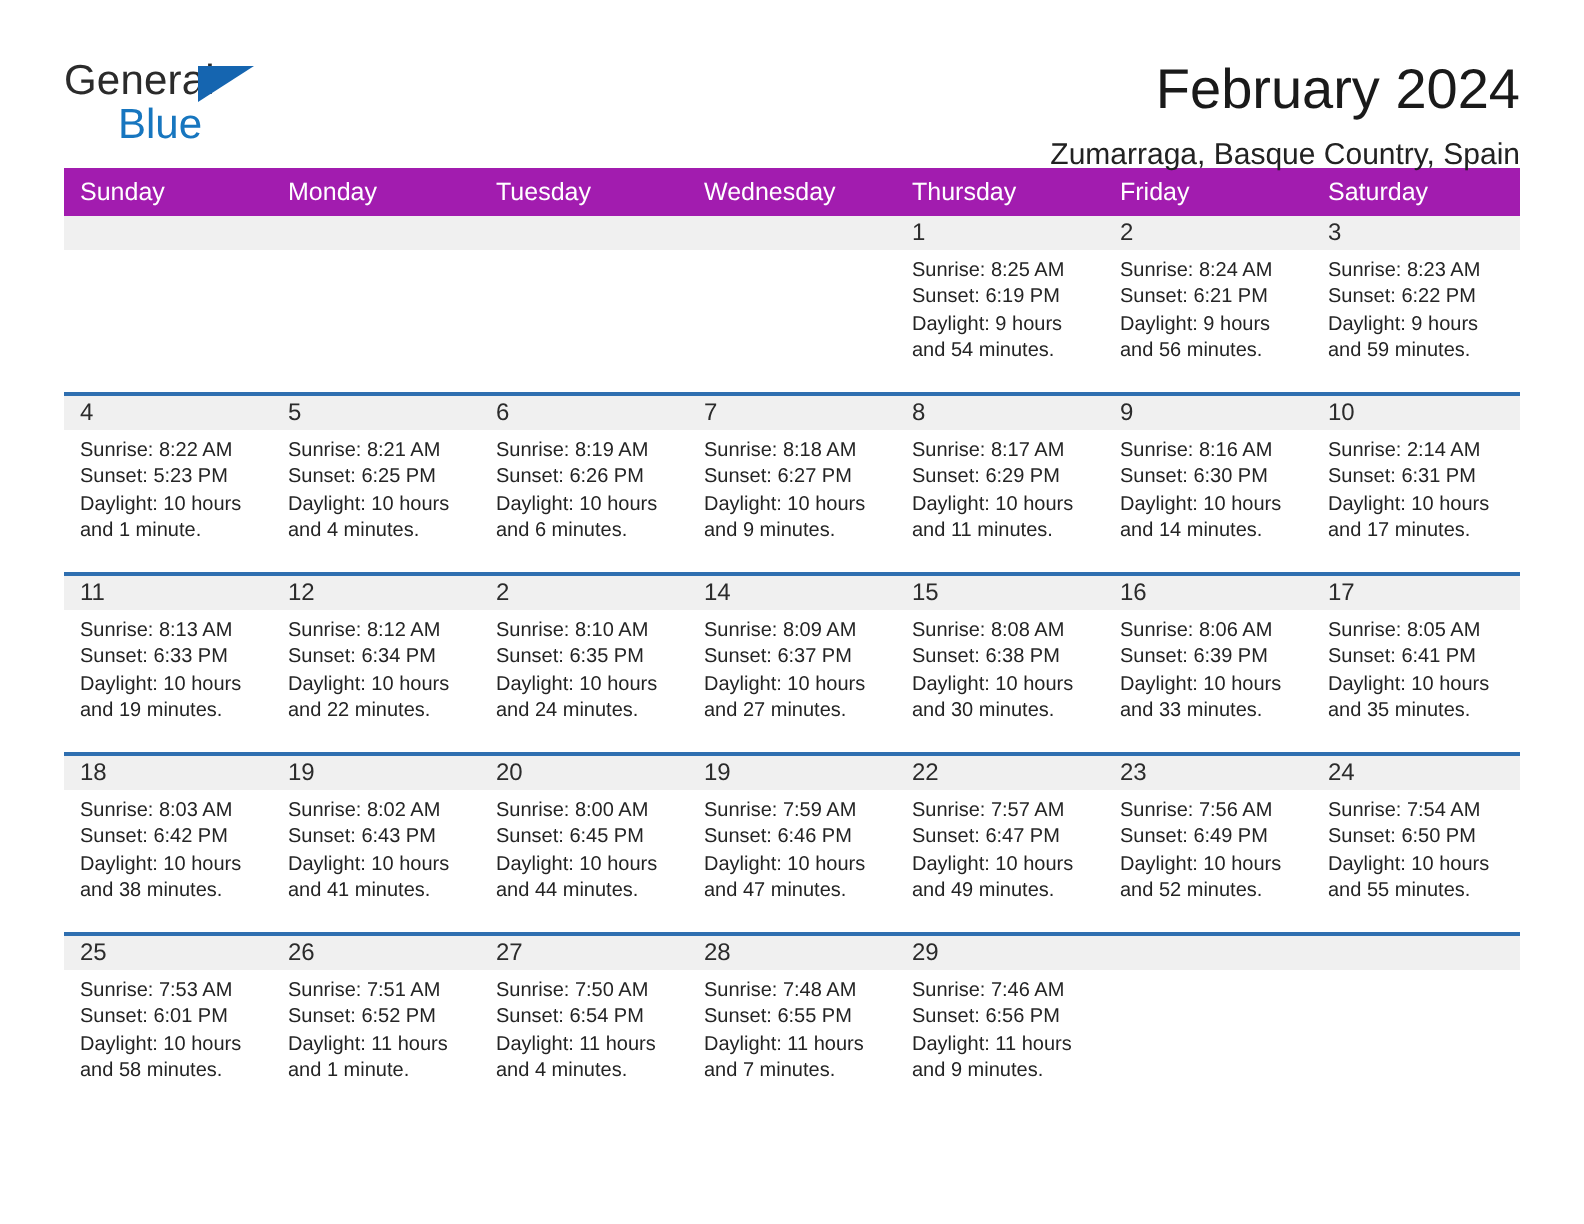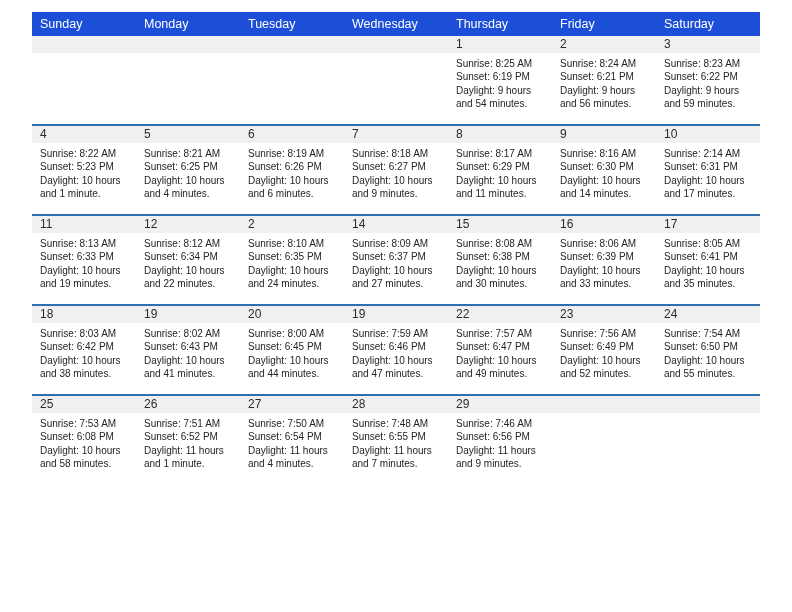--- a/index.html
+++ b/index.html
@@ -87,21 +87,21 @@
 
   
   .calendar {
     width: 728px;
     border-collapse: collapse;
     table-layout: fixed;
     margin-top: 12px;
   }
 
   .calendar thead th {
-    background: #1d4ed8;
+    background: #a21caf;
     color: #ffffff;
     font-size: 12.5px;
     font-weight: normal;
     text-align: left;
     padding: 5px 0 5px 8px;
     height: 20px;
     box-sizing: border-box;
   }
 
   .calendar td {
@@ -144,20 +144,34 @@
   }
   .details .daylight-line {
     white-space: normal;
   }
 </style>
 </head>
 <body>
 
 <div class="page">
 
+  <div class="header">
+
+    <div class="brand">
+      <span class="brand-general">General</span>
+      <span class="brand-tri"></span>
+      <span class="brand-blue">Blue</span>
+    </div>
+
+    <div class="titles">
+      <div class="month-title">February 2024</div>
+      <div class="location">Zumarraga, Basque Country, Spain</div>
+    </div>
+
+  </div>
 
   <table class="calendar">
     <thead>
       <tr>
         <th>Sunday</th>
         <th>Monday</th>
         <th>Tuesday</th>
         <th>Wednesday</th>
         <th>Thursday</th>
         <th>Friday</th>
@@ -432,21 +446,21 @@
               </div>
             </div>
           </td>
         </tr>
         <tr>
           <td>
             <div class="cell-inner">
               <div class="daynum-strip">25</div>
               <div class="details">
                 <div>Sunrise: 7:53 AM</div>
-                <div>Sunset: 6:08 PM</div>
+                <div>Sunset: 6:01 PM</div>
                 <div class="daylight-line">Daylight: 10 hours and 58 minutes.</div>
               </div>
             </div>
           </td>
           <td>
             <div class="cell-inner">
               <div class="daynum-strip">26</div>
               <div class="details">
                 <div>Sunrise: 7:51 AM</div>
                 <div>Sunset: 6:52 PM</div>

